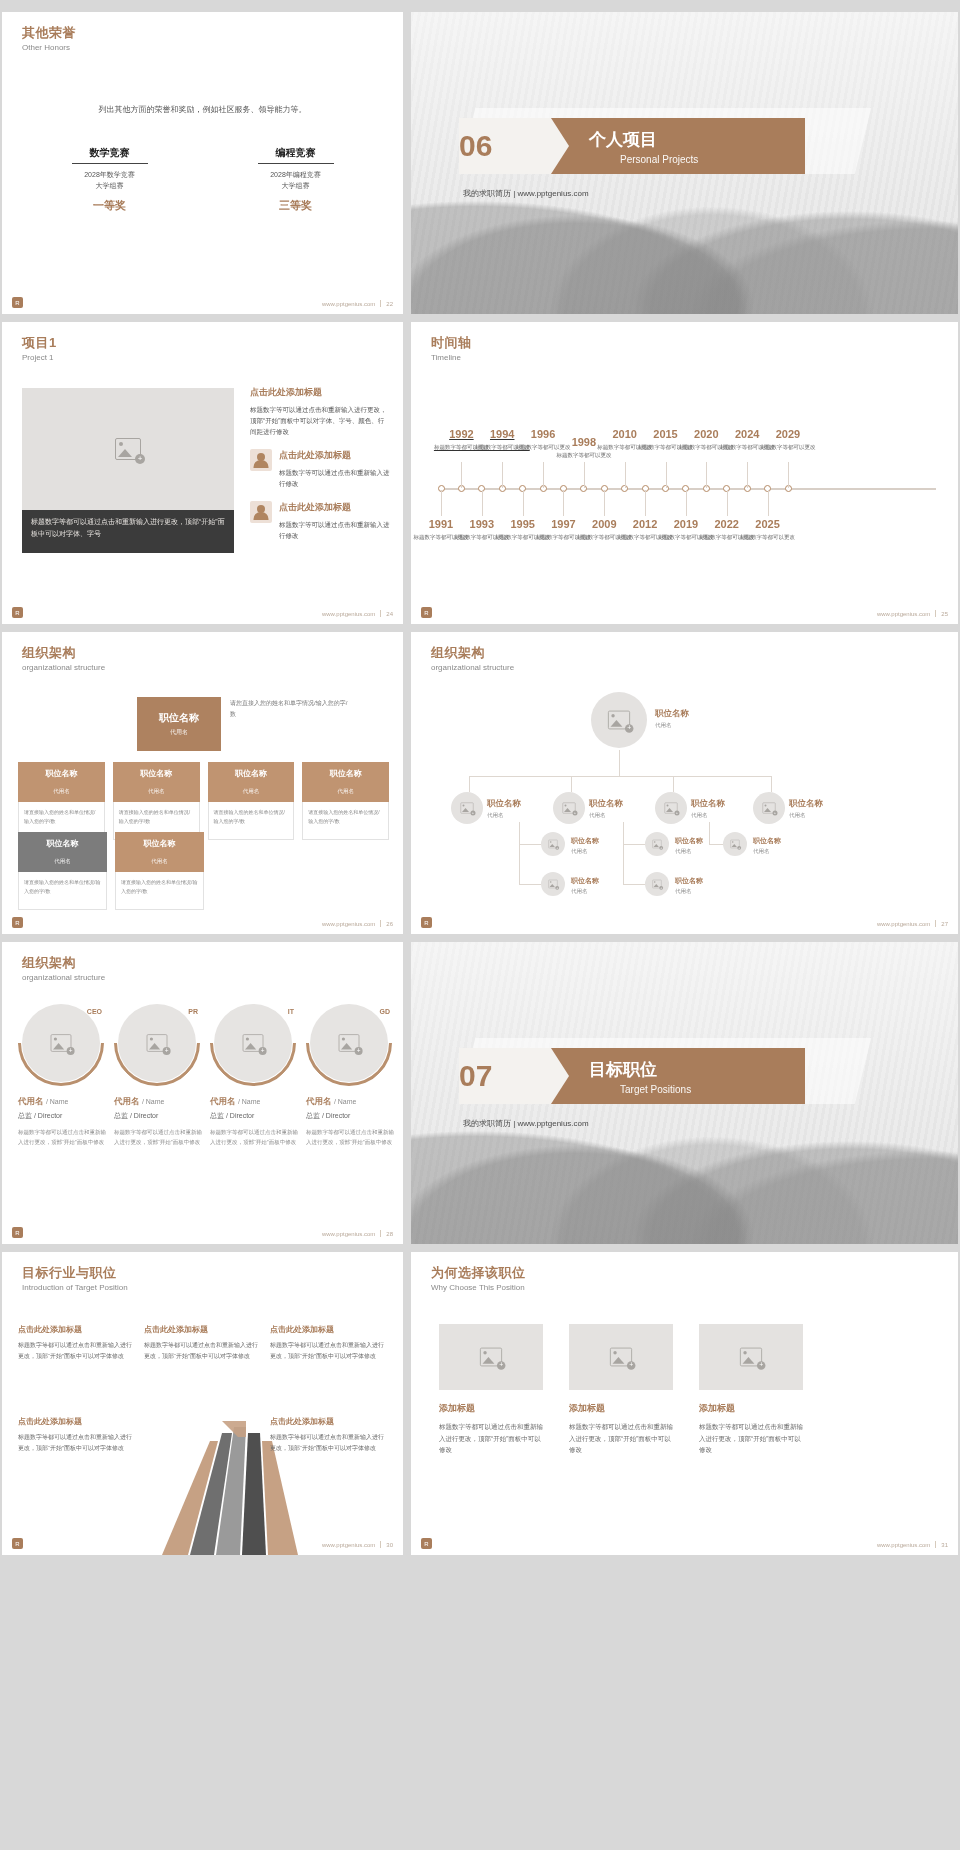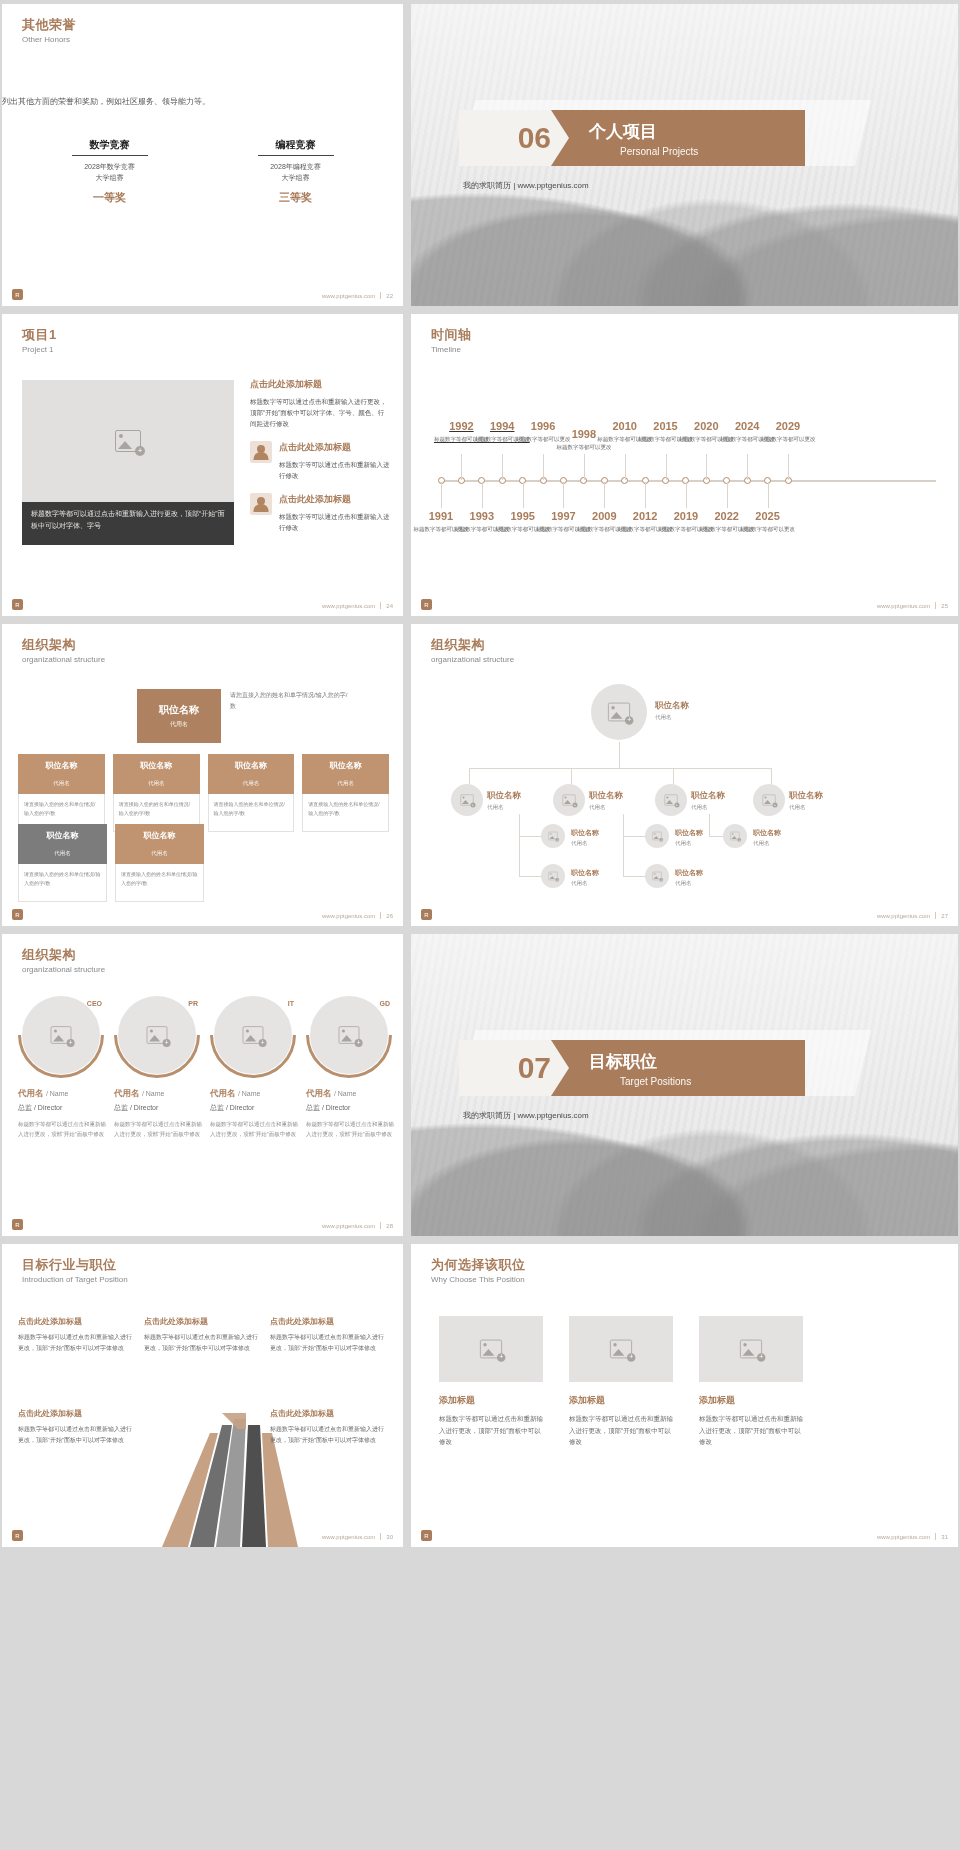--- a/index.html
+++ b/index.html
@@ -6,21 +6,21 @@
   body {
     width: 960px;
     background: #d8d8d8;
     font-family: "Liberation Sans", sans-serif;
     color: #333;
   }
   .grid {
     display: grid;
     grid-template-columns: 401px 1fr;
     gap: 8px 8px;
-    padding: 4px 2px;
+    padding: 12px 2px;
   }
   .slide {
     background: #ffffff;
     position: relative;
     height: 302px;
     overflow: hidden;
   }
   .slide.tall { height: 303px; }
   
   .hdr { position: absolute; left: 14px; top: 14px; display: flex; align-items: flex-start; }
@@ -42,21 +42,21 @@
   }
   .footer .bar { width: 1px; height: 7px; background: #d6cabc; }
   .logo {
     position: absolute; left: 10px; bottom: 6px;
     width: 11px; height: 11px; border-radius: 2px;
     background: #a97d5b; color: #fff; font-size: 6px;
     display: flex; align-items: center; justify-content: center;
   }
   
   .s22 .title { position: absolute; left: 0; right: 0; top: 62px; text-align: center; font-size: 17px; font-weight: bold; color: #1c1c1c; }
-  .s22 .sub { position: absolute; left: 0; right: 0; top: 92px; text-align: left; font-size: 8px; color: #555; }
+  .s22 .sub { position: absolute; left: 0; right: 0; top: 92px; text-align: center; font-size: 8px; color: #555; }
   .awards { position: absolute; top: 130px; left: 0; right: 0; display: flex; justify-content: center; gap: 46px; align-items: center; }
   .award { position: relative; width: 140px; text-align: center; }
   .award .name { font-size: 10px; font-weight: bold; border-bottom: 1px solid #444; display: inline-block; padding: 0 18px 3px; color:#222;}
   .award .desc { font-size: 7px; color: #555; margin-top: 6px; line-height: 1.5; }
   .award .rank { font-size: 11px; font-weight: bold; color: #a97d5b; margin-top: 7px; }
   .wreath { position: absolute; left: 50%; top: 4px; transform: translateX(-50%); width: 150px; height: 96px; z-index: -1; opacity: .85;}
   
   .cover { background: #eceae7; position: relative; overflow: hidden; }
   .cover .photo {
     position: absolute; inset: 0;
@@ -78,21 +78,21 @@
   .cover .band {
     position: absolute; left: 56px; top: 96px; width: 396px; height: 66px;
     background: rgba(255,255,255,.55);
     transform: skewX(-14deg);
   }
   .cover .banner {
     position: absolute; left: 48px; top: 106px; height: 56px; width: 346px;
     background: #a97d5b; display: flex; align-items: center;
   }
   .cover .num {
-    width: 92px; text-align: right; font-size: 30px; font-weight: bold; color: #fff;
+    width: 92px; text-align: left; font-size: 30px; font-weight: bold; color: #fff;
     background: #f4f2ef; color: #a97d5b; height: 56px; line-height: 56px;
   }
   .cover .chev { width: 0;height:0;border-top:28px solid transparent;border-bottom:28px solid transparent;border-left:18px solid #f4f2ef;}
   .cover .ttl { padding-left: 20px; color: #fff; }
   .cover .ttl .cn { font-size: 17px; font-weight: bold; }
   .cover .ttl .en { font-size: 10px; margin-top: 3px; opacity: .95; margin-left: 31px; }
   .cover .note { position: absolute; left: 52px; top: 176px; font-size: 8px; color: #4a4a4a; }
   
   .imgbox {
     background: #e2e0de; position: relative;

